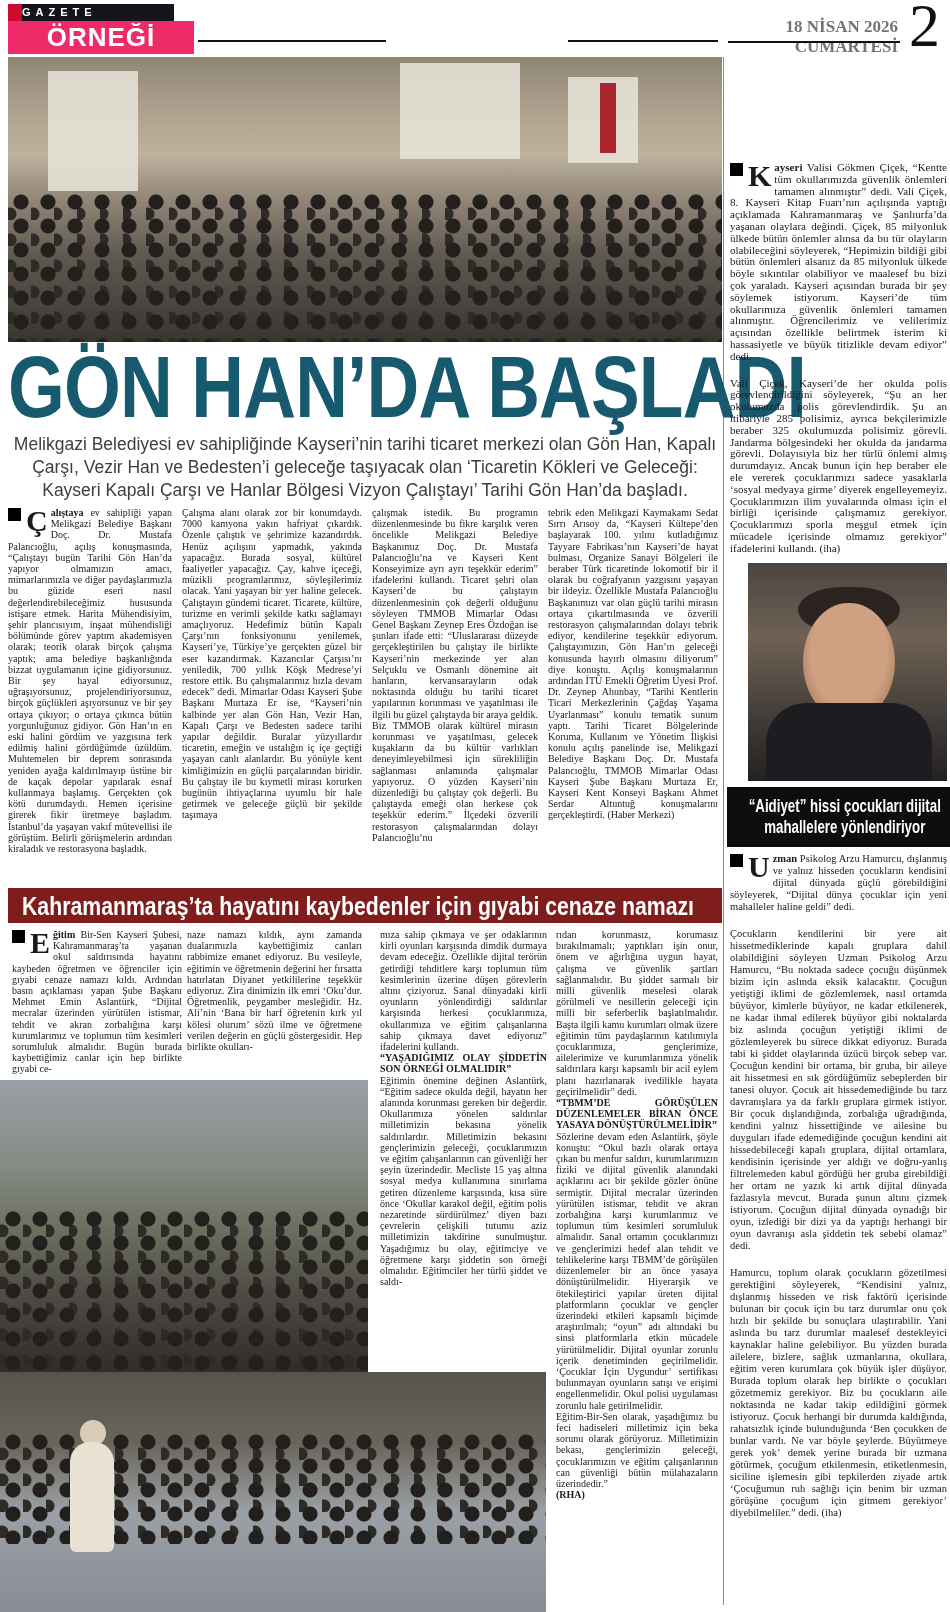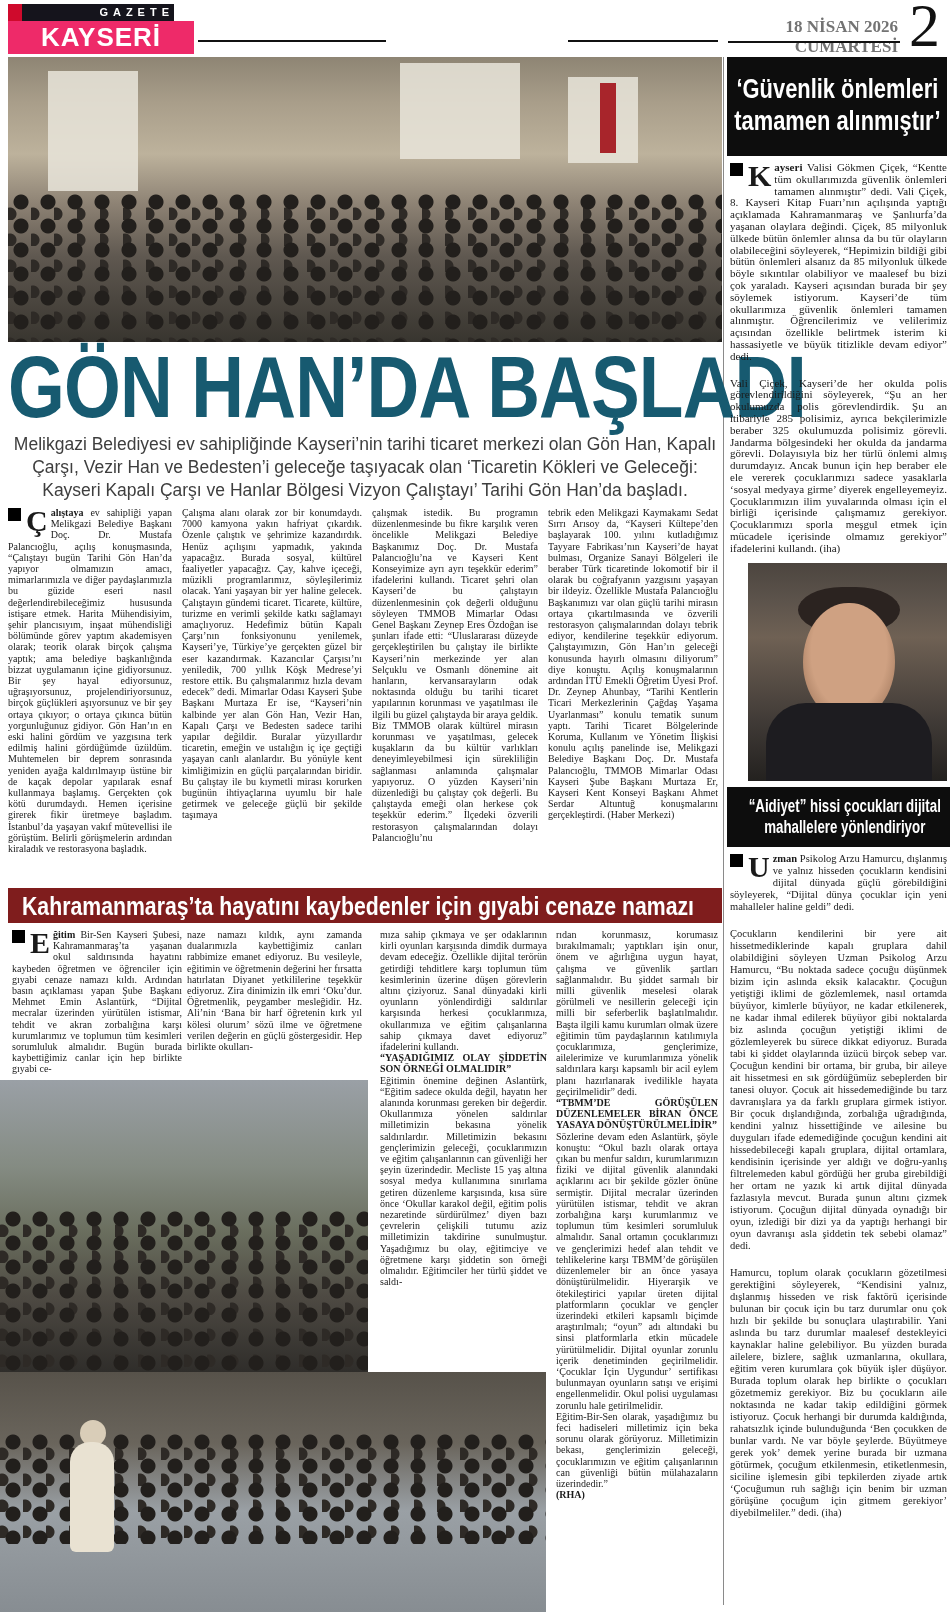--- a/index.html
+++ b/index.html
@@ -4,21 +4,21 @@
 <style>
   html,body{margin:0;padding:0;background:#ffffff;}
   .page{position:relative;width:950px;height:1612px;background:#fff;overflow:hidden;
         font-family:"Liberation Serif",serif;color:#1a1a1a;}
   .abs{position:absolute;}
 
   
   .logo{left:8px;top:4px;width:186px;height:50px;}
   .logo-mark{position:absolute;left:0;top:0;width:14px;height:17px;background:#cf0a2c;}
   .logo-top{position:absolute;left:14px;top:0;width:152px;height:17px;background:#15141c;
-            color:#fff;font:700 11px/17px "Liberation Sans",sans-serif;letter-spacing:5px;text-align:right;}
+            color:#fff;font:700 11px/17px "Liberation Sans",sans-serif;letter-spacing:5px;text-align:left;}
   .logo-name{position:absolute;left:0;top:17px;width:186px;height:33px;background:#ee2a69;
              color:#fff;font:900 26px/33px "Liberation Sans",sans-serif;letter-spacing:1px;text-align:center;}
   .section-title{left:330px;top:22px;width:290px;text-align:center;color:#9a9a9a;
                  font:700 37px/40px "Liberation Sans",sans-serif;letter-spacing:1px;margin-top:48px;}
   .hrule{background:#111;height:2px;}
   .date{left:700px;top:17px;width:198px;text-align:right;font:700 17px/20px "Liberation Serif",serif;color:#737373;}
   .pagenum{left:901px;top:-6px;width:47px;text-align:center;font:400 62px/62px "Liberation Serif",serif;color:#111;}
 
   
   .photo{overflow:hidden;}
@@ -85,21 +85,21 @@
   .side-body1 p+p,.side-body2 p+p{margin-top:15px;}
 </style>
 </head>
 <body>
 
 <div class="page">
 
   <div class="abs logo">
     <div class="logo-mark"></div>
     <div class="logo-top">GAZETE</div>
-    <div class="logo-name">KAYSERİ</div>
+    <div class="logo-name">ÖRNEĞİ</div>
   </div>
   <div class="abs section-title">GÜNCEL</div>
   <div class="abs hrule" style="left:198px;top:40px;width:188px;"></div>
   <div class="abs hrule" style="left:568px;top:40px;width:150px;"></div>
   <div class="abs date">18 NİSAN 2026 CUMARTESİ</div>
   <div class="abs hrule" style="left:728px;top:41px;width:172px;"></div>
   <div class="abs pagenum">2</div>
 
   <div class="abs photo top-photo">
     <div class="banner-shape" style="left:40px;top:14px;width:90px;height:120px;"></div>
@@ -156,23 +156,20 @@
 
   <div class="abs photo photoA">
     <div class="crowd" style="height:55%;"></div>
   </div>
   <div class="abs photo photoB">
     <div class="crowd" style="height:46%;top:62px;bottom:auto;"></div>
     <div class="imam-head"></div>
     <div class="imam"></div>
   </div>
 
-  <div class="abs blackbox box1">
-    <div class="cond">‘Güvenlik önlemleri tamamen alınmıştır’</div>
-  </div>
   <div class="abs bodytext side-body1">
     <span class="sq"></span>
     <p class="lead"><b>Kayseri</b><span> Valisi Gökmen Çiçek, “Kentte tüm okullarımızda güvenlik önlemleri tamamen alınmıştır” dedi. Vali Çiçek, 8. Kayseri Kitap Fuarı’nın açılışında yaptığı açıklamada Kahramanmaraş ve Şanlıurfa’da yaşanan olaylara değindi. Çiçek, 85 milyonluk ülkede bütün önlemler alınsa da bu tür olayların olabileceğini söyleyerek, “Hepimizin bildiği gibi bütün önlemleri alsanız da 85 milyonluk ülkede böyle sıkıntılar olabiliyor ve maalesef bu bizi çok yaraladı. Kayseri açısından burada bir şey söylemek istiyorum. Kayseri’de tüm okullarımıza güvenlik önlemleri tamamen alınmıştır. Öğrencilerimiz ve velilerimiz açısından özellikle belirtmek isterim ki hassasiyetle ve büyük titizlikle devam ediyor” dedi.</span></p>
     <p>Vali Çiçek, Kayseri’de her okulda polis görevlendirildiğini söyleyerek, “Şu an her okulumuzda polis görevlendirdik. Şu an itibariyle 285 polisimiz, ayrıca bekçilerimizle beraber 325 okulumuzda polisimiz görevli. Jandarma bölgesindeki her okulda da jandarma görevli. Dolayısıyla biz her türlü önlemi almış durumdayız. Ancak bunun için hep beraber ele ele vererek çocuklarımızı sadece yasaklarla ‘sosyal medyaya girme’ diyerek engelleyemeyiz. Çocuklarımızın ilim yuvalarında olması için el birliği içerisinde çalışmamız gerekiyor. Çocuklarımızı sporla meşgul etmek için mücadele içerisinde olmamız gerekiyor” ifadelerini kullandı. (iha)</p>
   </div>
 
   <div class="abs photo side-photo">
     <div class="hair"></div>
     <div class="face"></div>
     <div class="suit"></div>

